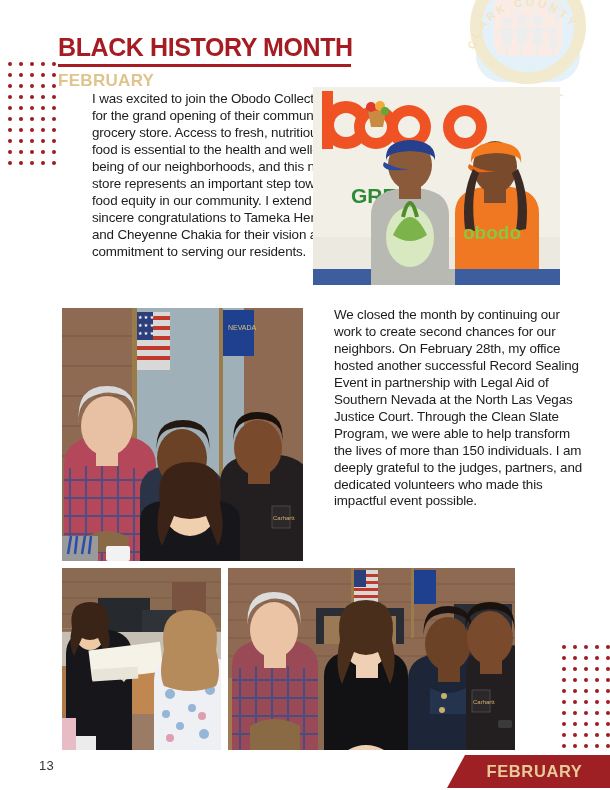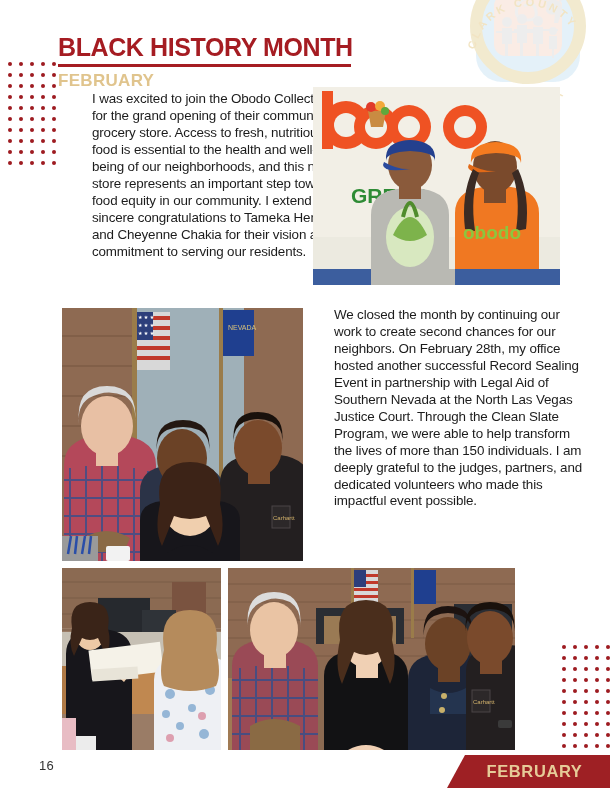--- a/index.html
+++ b/index.html
@@ -485,18 +485,18 @@
         <ellipse cx="262" cy="70" rx="23" ry="27" fill="#7a4a2c"></ellipse>
         <path d="M238,66 q-4,-32 24,-32 q28,0 24,32 q2,-16 -10,-22 q-14,-6 -28,0 q-12,6 -10,22z" fill="#19110c"></path>
         <rect x="252" y="92" width="22" height="14" fill="#7a4a2c"></rect>
         <rect x="244" y="122" width="18" height="22" fill="#2c2829" stroke="#4a4446"></rect>
         <text x="245" y="136" font-size="6" fill="#d0b06a" font-family="'Liberation Sans',sans-serif">Carhartt</text>
         <rect x="270" y="152" width="14" height="8" rx="2" fill="#3a3a3a"></rect>
       </g>
     </svg>
   </div>
 
-  <div class="page-number">16</div>
+  <div class="page-number">13</div>
   <div class="footer-banner">
     <span class="footer-banner-label">FEBRUARY</span>
   </div>
 
 </div>
 
 </body></html>

